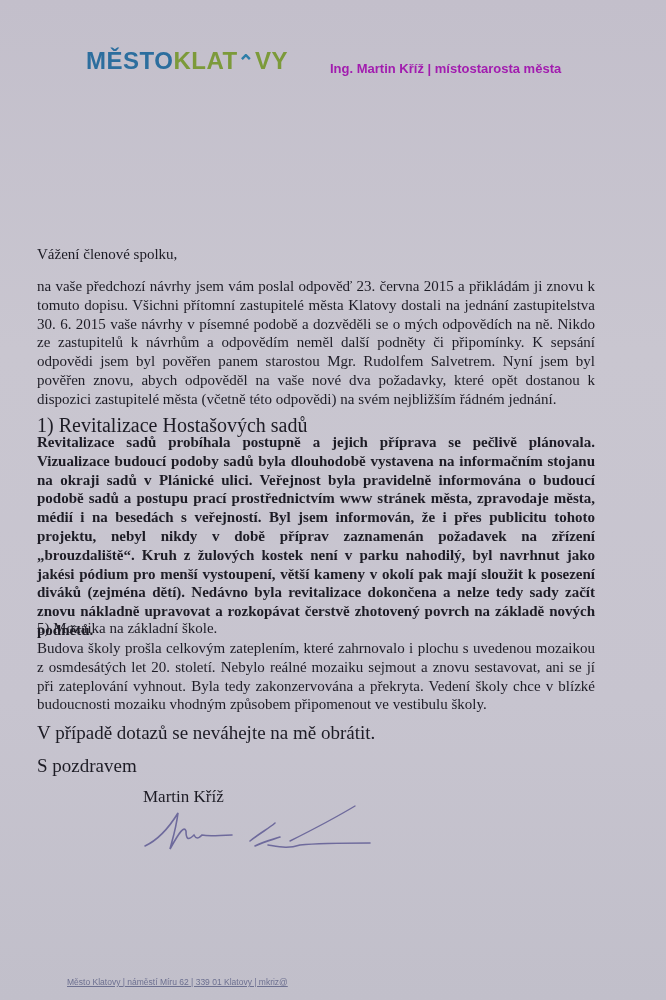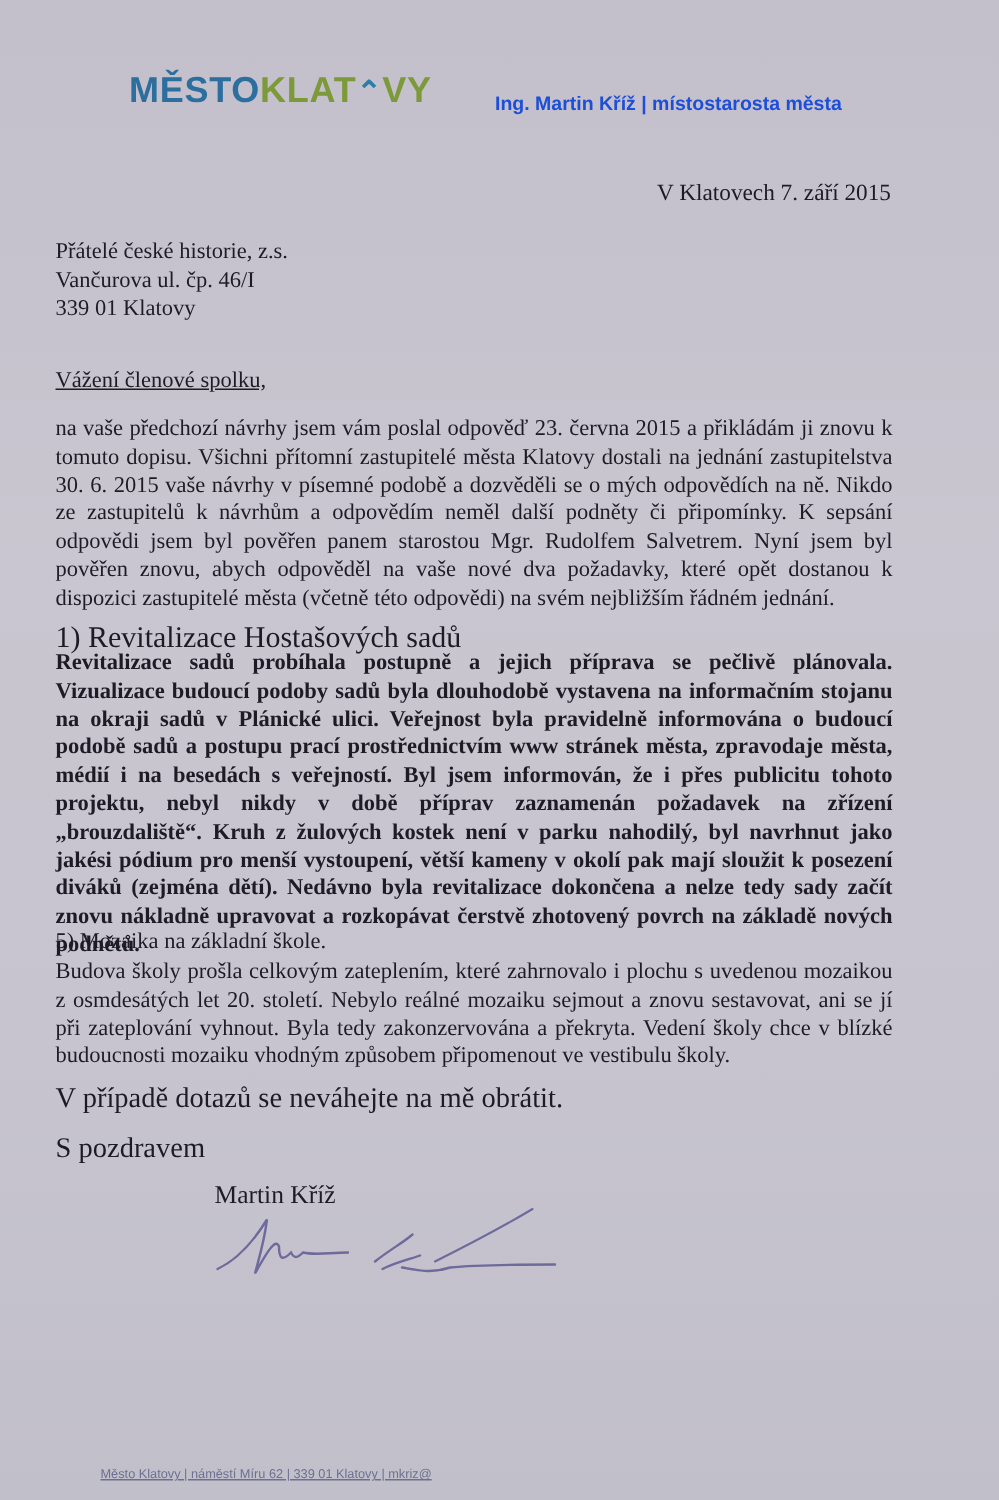--- a/index.html
+++ b/index.html
@@ -15,25 +15,25 @@
     position:absolute; left:86px; top:31px;
     font-family:"Liberation Sans", sans-serif; font-weight:bold;
     font-size:24px; letter-spacing:0.5px;
   }
   .logo .a { color:#2c6e9e; }
   .logo .b { color:#7c9a3a; }
   .logo .roof { color:#2c7ea8; font-size:20px; }
   .sender {
     position:absolute; left:330px; top:45px;
     font-family:"Liberation Sans", sans-serif; font-weight:bold;
-    font-size:13px; color:#1d4ed8;
+    font-size:13px; color:#a21caf;
   }
   .date { position:absolute; right:72px; top:104px; font-size:15.5px; }
   .address { position:absolute; left:37px; top:143px; font-size:15px; line-height:19px; }
-  .salutation { position:absolute; left:37px; top:230px; font-size:15px;text-decoration:underline; }
+  .salutation { position:absolute; left:37px; top:230px; font-size:15px; }
   .para {
     position:absolute; left:37px; width:558px; font-size:15px; line-height:18.8px;
     text-align:justify;
   }
   .p1 { top:261px; }
   .h1 { position:absolute; left:37px; top:398px; font-size:20px; }
   .p2 { top:417px;font-weight:bold; }
   .h2 { position:absolute; left:37px; top:604px; font-size:15px; }
   .p3 { top:623px; }
   .closing { position:absolute; left:37px; top:706px; font-size:19px; }
@@ -49,27 +49,21 @@
 </style>
 </head>
 <body>
 
 <div class="page">
   <div class="logo">
     <span class="a">MĚSTO</span><span class="b">KLAT</span><span class="roof">⌃</span><span class="b">VY</span>
   </div>
   <div class="sender">Ing. Martin Kříž | místostarosta města</div>
 
-  <div class="date">V Klatovech 7. září 2015</div>
 
-  <div class="address">
-    <div>Přátelé české historie, z.s.</div>
-    <div>Vančurova ul. čp. 46/I</div>
-    <div>339 01 Klatovy</div>
-  </div>
 
   <div class="salutation">Vážení členové spolku,</div>
   <div class="para p1">na vaše předchozí návrhy jsem vám poslal odpověď 23. června 2015 a přikládám ji znovu k tomuto dopisu. Všichni přítomní zastupitelé města Klatovy dostali na jednání zastupitelstva 30. 6. 2015 vaše návrhy v písemné podobě a dozvěděli se o mých odpovědích na ně. Nikdo ze zastupitelů k návrhům a odpovědím neměl další podněty či připomínky. K sepsání odpovědi jsem byl pověřen panem starostou Mgr. Rudolfem Salvetrem. Nyní jsem byl pověřen znovu, abych odpověděl na vaše nové dva požadavky, které opět dostanou k dispozici zastupitelé města (včetně této odpovědi) na svém nejbližším řádném jednání.</div>
 
   <div class="h1">1) Revitalizace Hostašových sadů</div>
   <div class="para p2">Revitalizace sadů probíhala postupně a jejich příprava se pečlivě plánovala. Vizualizace budoucí podoby sadů byla dlouhodobě vystavena na informačním stojanu na okraji sadů v Plánické ulici. Veřejnost byla pravidelně informována o budoucí podobě sadů a postupu prací prostřednictvím www stránek města, zpravodaje města, médií i na besedách s veřejností. Byl jsem informován, že i přes publicitu tohoto projektu, nebyl nikdy v době příprav zaznamenán požadavek na zřízení „brouzdaliště“. Kruh z žulových kostek není v parku nahodilý, byl navrhnut jako jakési pódium pro menší vystoupení, větší kameny v okolí pak mají sloužit k posezení diváků (zejména dětí). Nedávno byla revitalizace dokončena a nelze tedy sady začít znovu nákladně upravovat a rozkopávat čerstvě zhotovený povrch na základě nových podnětů.</div>
 
   <div class="h2">5) Mozaika na základní škole.</div>
   <div class="para p3">Budova školy prošla celkovým zateplením, které zahrnovalo i plochu s uvedenou mozaikou z osmdesátých let 20. století. Nebylo reálné mozaiku sejmout a znovu sestavovat, ani se jí při zateplování vyhnout. Byla tedy zakonzervována a překryta. Vedení školy chce v blízké budoucnosti mozaiku vhodným způsobem připomenout ve vestibulu školy.</div>
 

